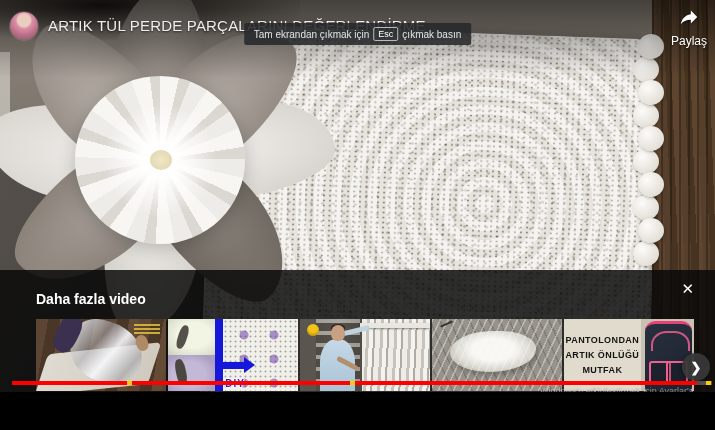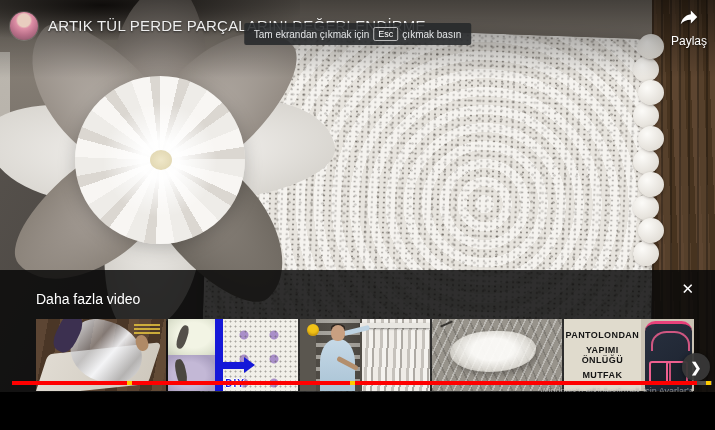--- a/index.html
+++ b/index.html
@@ -63,21 +63,21 @@
   .share-label{font-size:12px;color:#ffffff;text-shadow:0 1px 2px rgba(0,0,0,.6);}
 
   .fs-tooltip{position:absolute;left:50%;top:23px;transform:translateX(-50%);
     background:rgba(38,40,42,.88);color:#e2e4e6;font-size:10px;padding:4px 10px;border-radius:2px;
     display:flex;align-items:center;gap:4px;white-space:nowrap;}
   .fs-tooltip kbd{font-family:"Liberation Sans",sans-serif;font-size:9px;border:1px solid #bbb;
     border-radius:2px;padding:0 4px;line-height:12px;color:#fff;}
 
   
   .more-videos-overlay{position:absolute;left:0;top:270px;width:100%;height:160px;background:rgba(8,8,8,.84);}
-  .overlay-title{position:absolute;left:36px;top:21px;font-size:14px;font-weight:normal;color:#fff;}
+  .overlay-title{position:absolute;left:36px;top:21px;font-size:14px;font-weight:bold;color:#fff;}
   .close-btn{position:absolute;right:19px;top:9px;color:#fff;font-size:15px;line-height:15px;
     cursor:pointer;padding:2px;}
   .thumb-row{position:absolute;left:36px;top:49px;display:flex;gap:2px;}
   .thumb{position:relative;width:130px;height:72px;overflow:hidden;background:#1d1d1d;flex:none;cursor:pointer;}
   .next-btn{position:absolute;right:5px;top:83px;width:28px;height:28px;border-radius:50%;
     background:rgba(56,56,56,.95);color:#fff;display:flex;align-items:center;justify-content:center;
     font-size:13px;font-weight:bold;cursor:pointer;box-shadow:0 1px 4px rgba(0,0,0,.5);}
 
   
   .t1-floor{position:absolute;inset:0;background:repeating-linear-gradient(100deg,#5c4533 0 12px,#4a3626 12px 24px,#634b36 24px 34px);}
@@ -255,21 +255,21 @@
 
       <div class="thumb">
         <div class="t4-carpet"></div>
         <div class="t4-lace"></div>
         <div class="t4-scissors"></div>
       </div>
 
       <div class="thumb">
         <div class="t5-text">
           <span>PANTOLONDAN</span>
-          <span>YAPIMI ÖNLÜĞÜ</span>
+          <span>ARTIK ÖNLÜĞÜ</span>
           <span>MUTFAK</span>
         </div>
         <div class="t5-apron-area">
           <div class="t5-apron">
             <div class="t5-seam"></div>
             <div class="t5-pocket p1"></div>
             <div class="t5-pocket p2"></div>
           </div>
         </div>
       </div>

